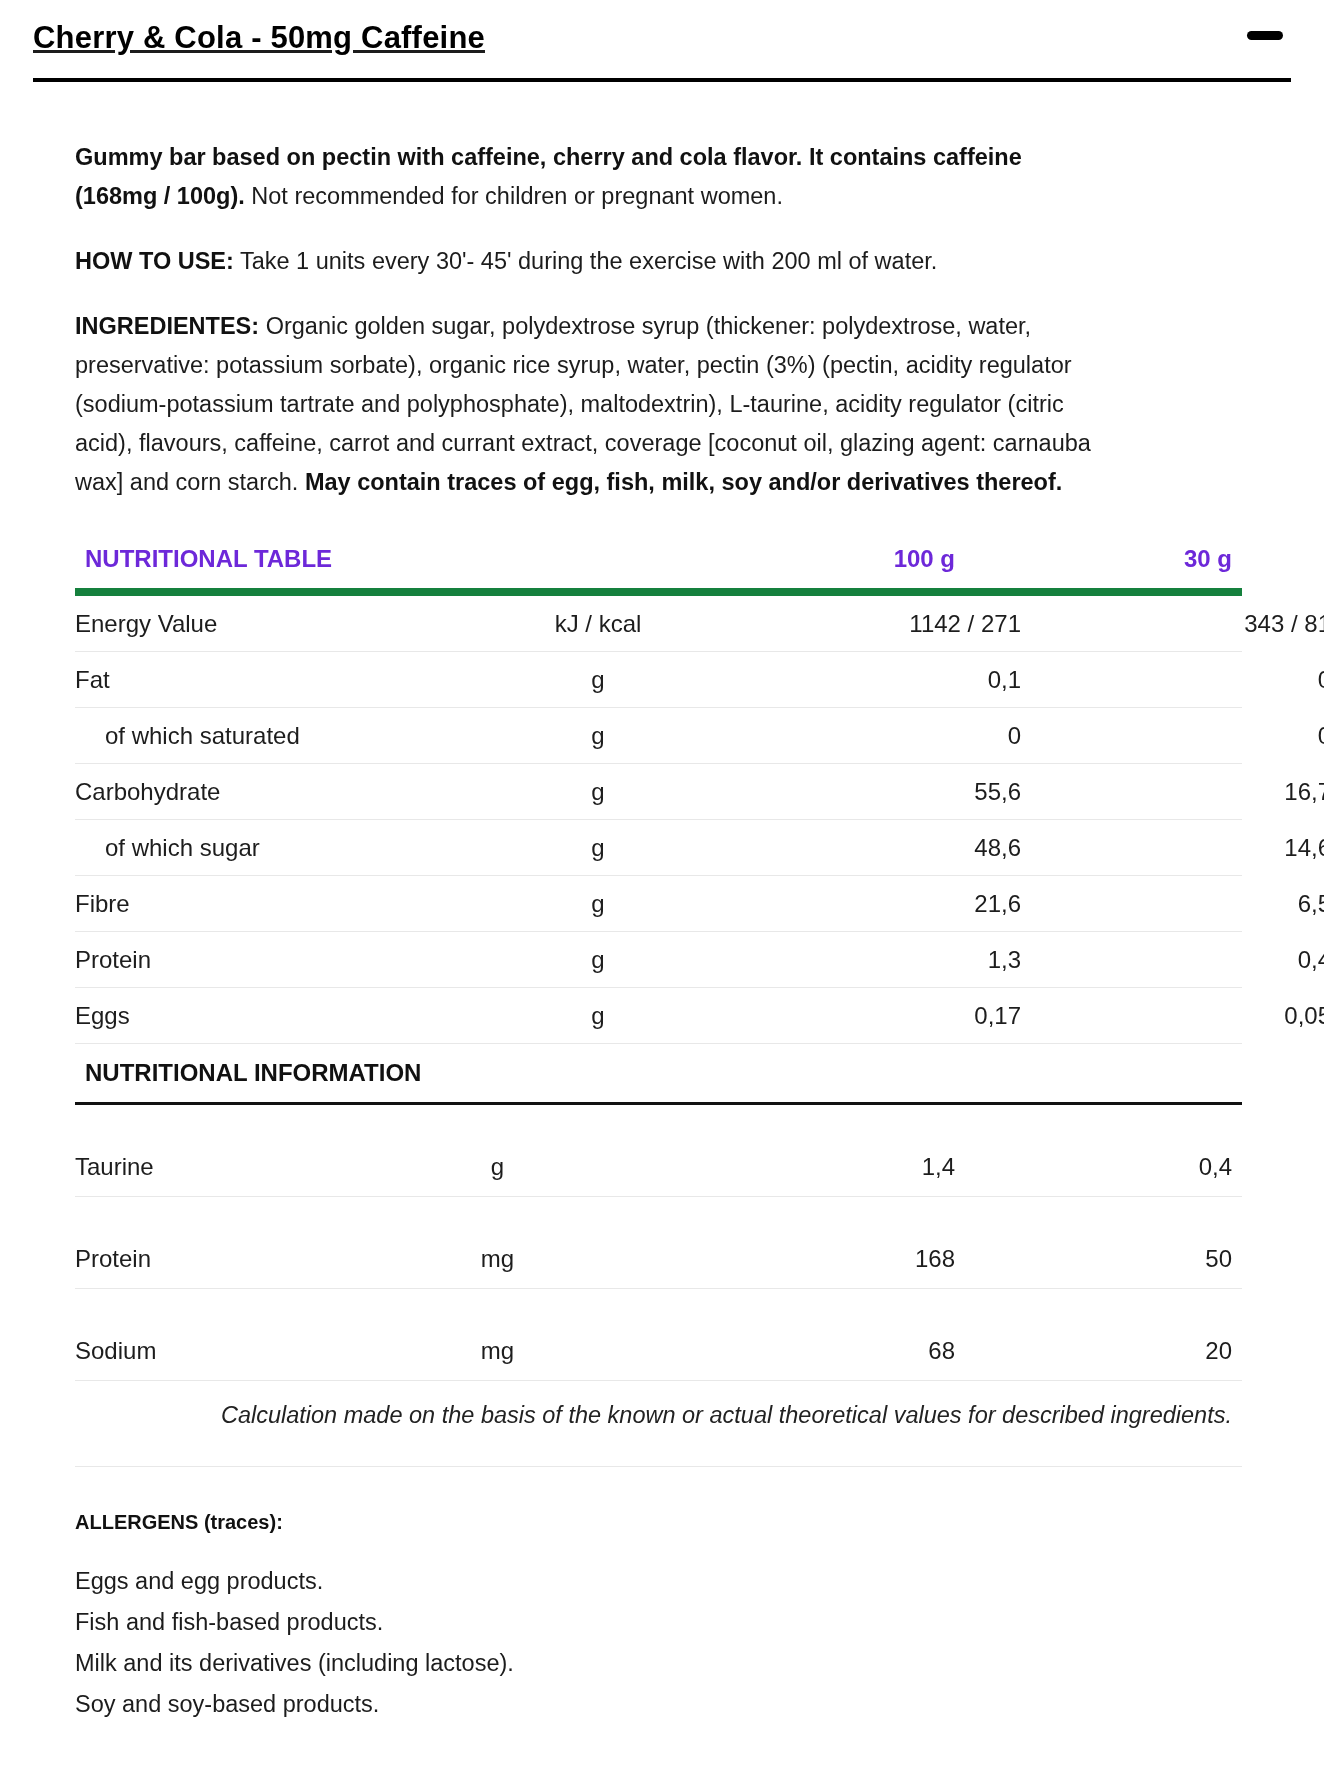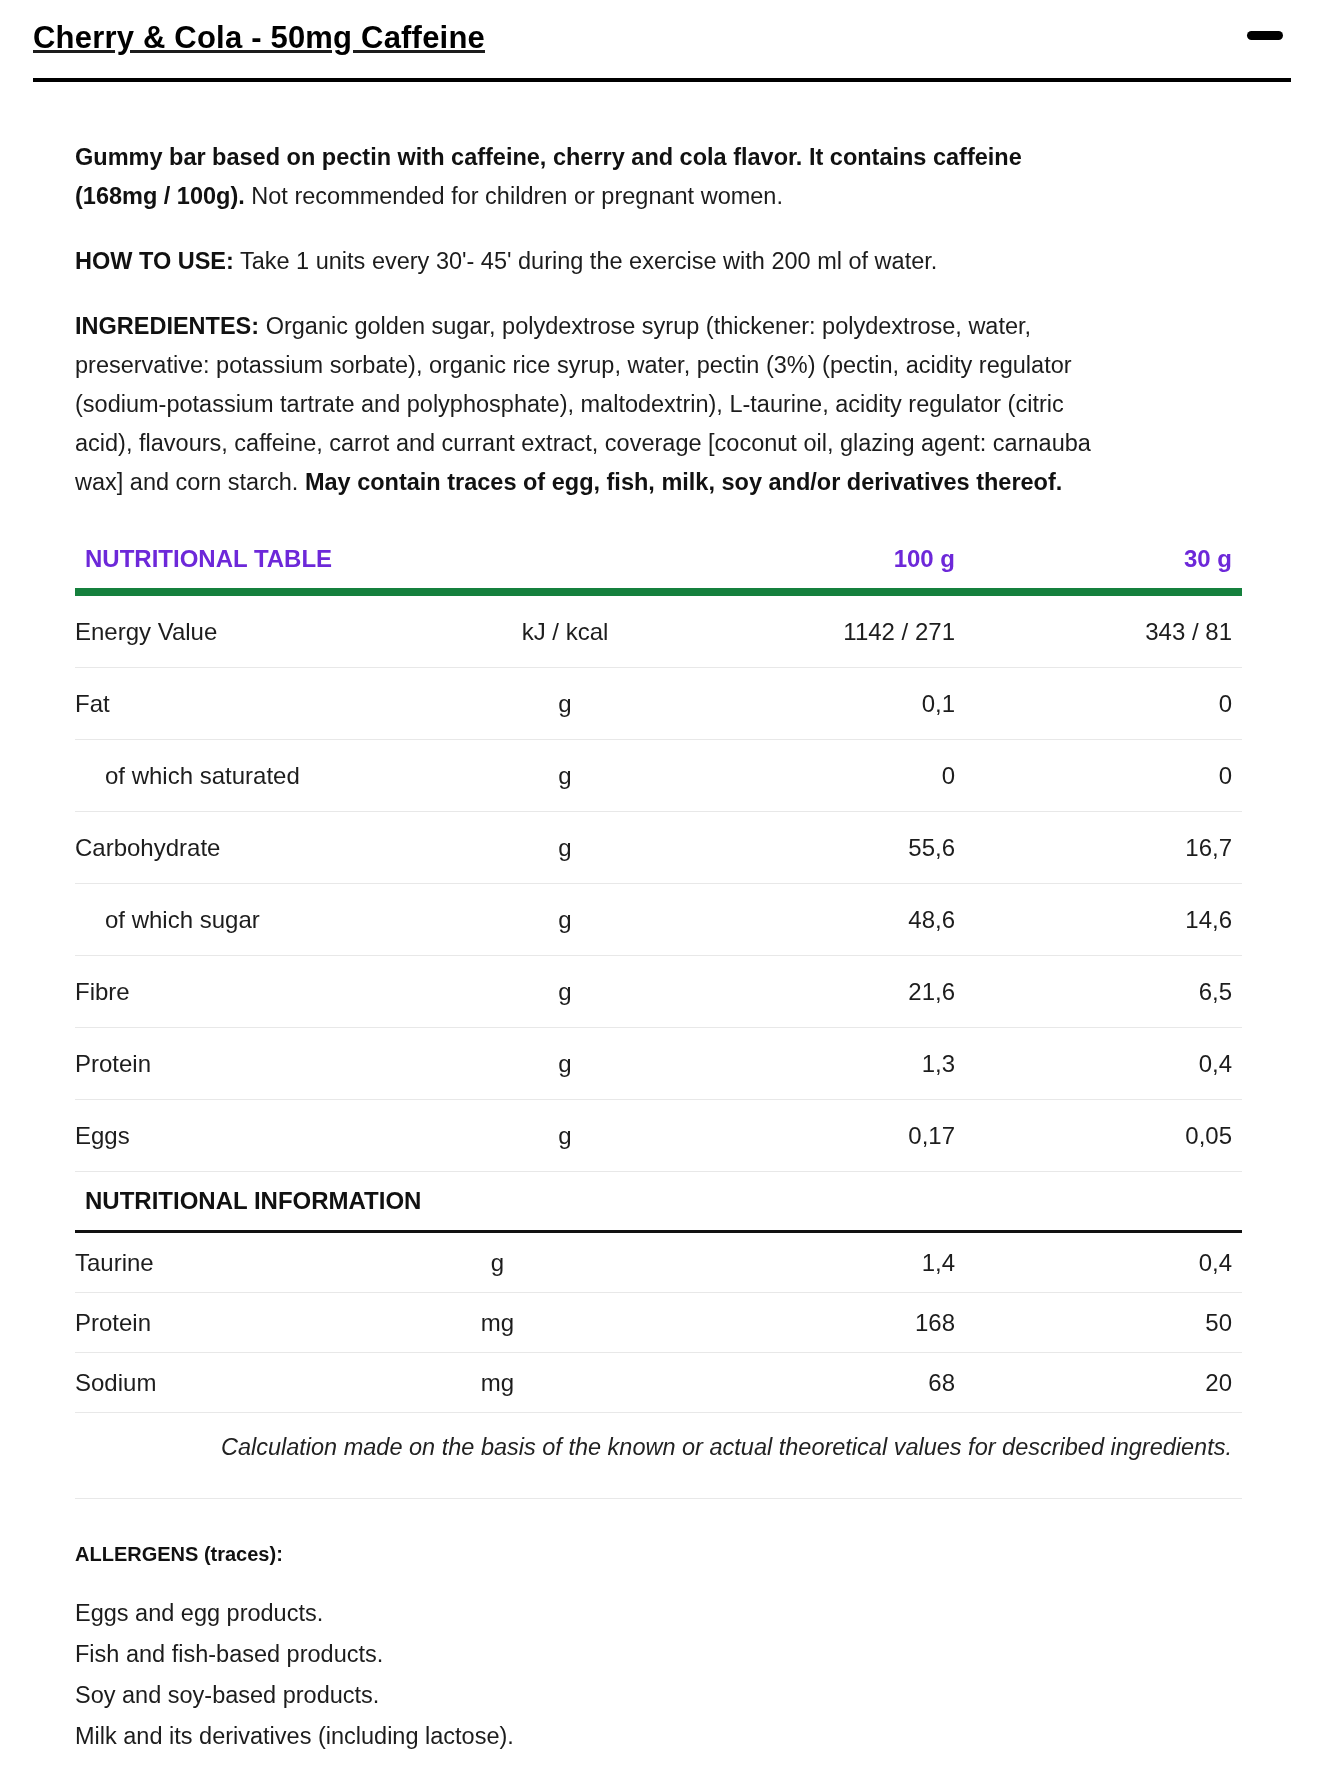--- a/index.html
+++ b/index.html
@@ -18,32 +18,32 @@
   .para.first { margin-top:56px; }
   .b { font-weight:bold; color:#111; }
 
   .ntable { width:1167px; font-size:24px; }
   .t-head { display:grid; grid-template-columns:1fr 230px 277px; align-items:end;
             padding:0 10px 15px 10px; margin-top:43px; border-bottom:8px solid #15803d;
             font-weight:bold; color:#6d28d9; }
   .t-head .num { text-align:right; }
 
   .t-row { display:grid; grid-template-columns:330px 320px 230px 277px;
-           height:72px; align-items:center; border-bottom:1px solid #e8e8e8;
-           padding-right:10px; color:#1d1d1d; }
+           height:56px; align-items:center; border-bottom:1px solid #e8e8e8;
+           padding-right:10px; color:#1d1d1d;gap:33px; }
   .t-row .unit { text-align:center; }
   .t-row .num  { text-align:right; }
   .t-row.indent .lbl { padding-left:30px; }
 
   .t-sechead { height:61px; display:flex; align-items:center; padding-left:10px;
                font-weight:bold; color:#111; border-bottom:3px solid #111; }
 
   .t-row2 { display:grid; grid-template-columns:330px 185px 365px 277px;
             height:60px; align-items:center; border-bottom:1px solid #e8e8e8;
-            padding-right:10px; color:#1d1d1d; }
+            padding-right:10px; color:#1d1d1d;margin-top:32px; }
   .t-row2 .unit { text-align:center; }
   .t-row2 .num  { text-align:right; }
 
   .t-note { padding:15px 10px 31px 10px; border-bottom:1px solid #e8e8e8;
             text-align:right; font-style:italic; font-size:23.5px; line-height:39px; color:#222; }
 
   .allergens-title { margin-top:44px; font-size:20px; font-weight:bold; color:#111; }
   .allergen-list { margin-top:27px; font-size:23.5px; line-height:41px; color:#1c1c1c; }
 </style>
 </head>
@@ -143,17 +143,17 @@
       <div class="num">20</div>
     </div>
 
     <div class="t-note">Calculation made on the basis of the known or actual theoretical values for described ingredients.</div>
   </div>
 
   <div class="allergens-title">ALLERGENS (traces):</div>
   <div class="allergen-list">
     <div>Eggs and egg products.</div>
     <div>Fish and fish-based products.</div>
+    <div>Milk and its derivatives (including lactose).</div>
     <div>Soy and soy-based products.</div>
-    <div>Milk and its derivatives (including lactose).</div>
   </div>
 
 </div>
 
 </body></html>

